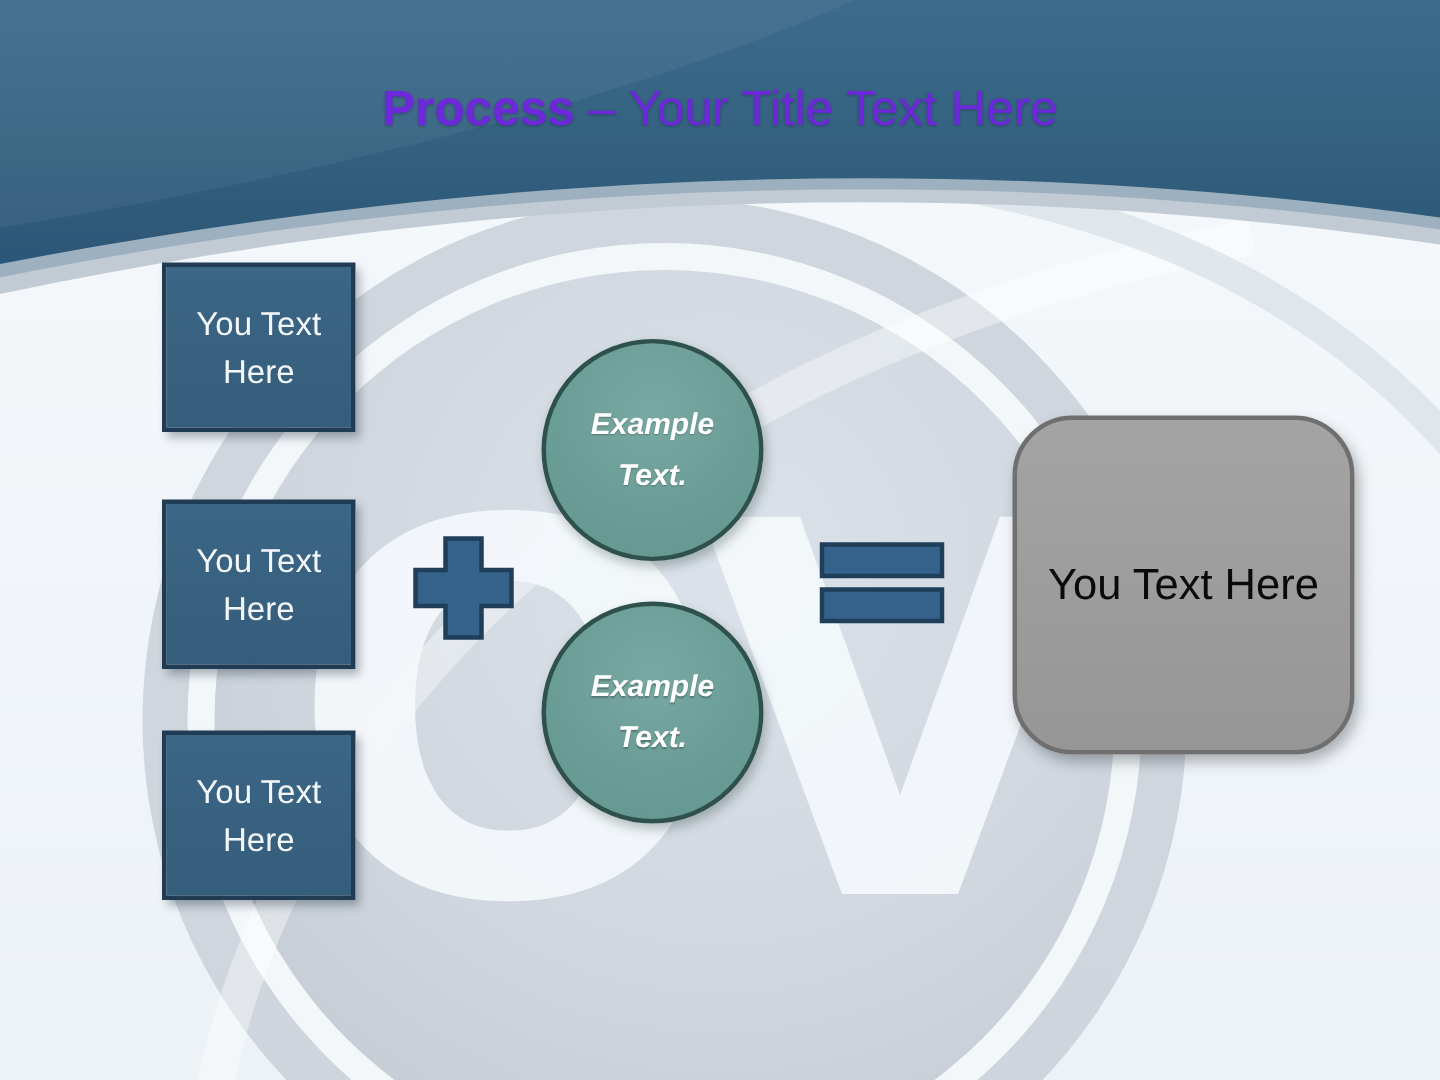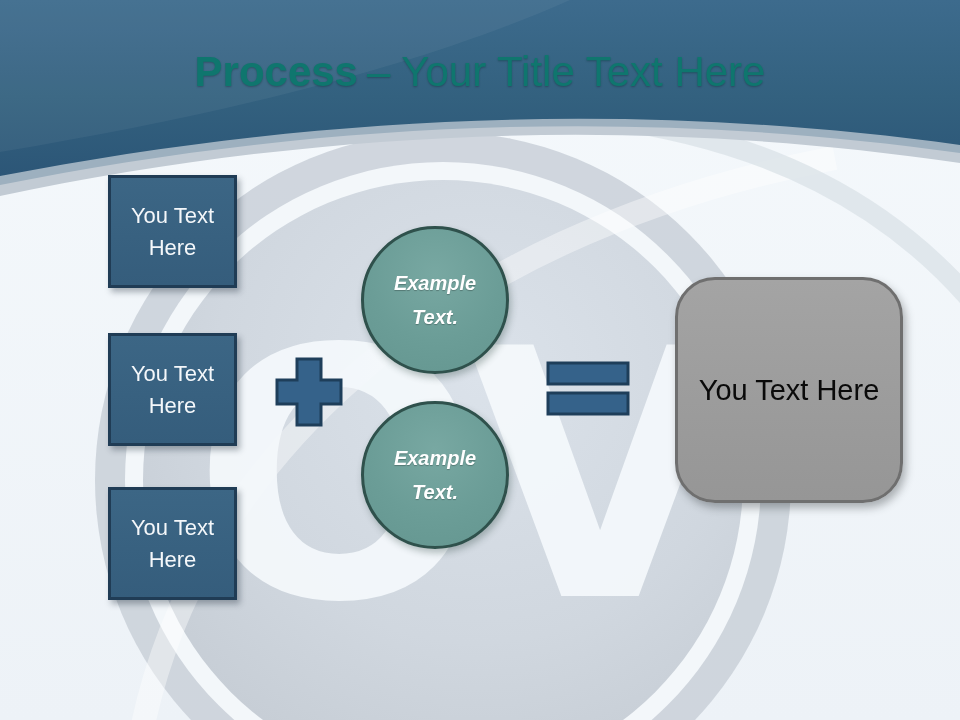--- a/index.html
+++ b/index.html
@@ -5,21 +5,21 @@
   html,body{margin:0;padding:0;background:#444;}
   .slide{
     position:relative;width:960px;height:720px;overflow:hidden;
     font-family:"Liberation Sans","DejaVu Sans",sans-serif;
     background:#F1F5F9;
   }
   .bg-svg{position:absolute;left:0;top:0;width:960px;height:720px;}
 
   .slide-title{
     position:absolute;left:0;top:50px;width:960px;height:44px;
-    text-align:center;color:#0f766e;font-size:42px;line-height:44px;
+    text-align:center;color:#6d28d9;font-size:33px;line-height:44px;
     text-shadow:0 1px 2px rgba(0,0,0,0.25);
   }
   .slide-title .t-bold{font-weight:bold;}
   .slide-title .t-rest{font-weight:normal;margin-left:9px;}
 
   .tbox{
     position:absolute;left:108px;width:129px;height:113px;
     background:linear-gradient(180deg,#3C6685 0%,#386180 55%,#355D7C 100%);
     border:3px solid #203C55;box-sizing:border-box;
     box-shadow:3px 4px 6px rgba(25,40,55,0.35);

